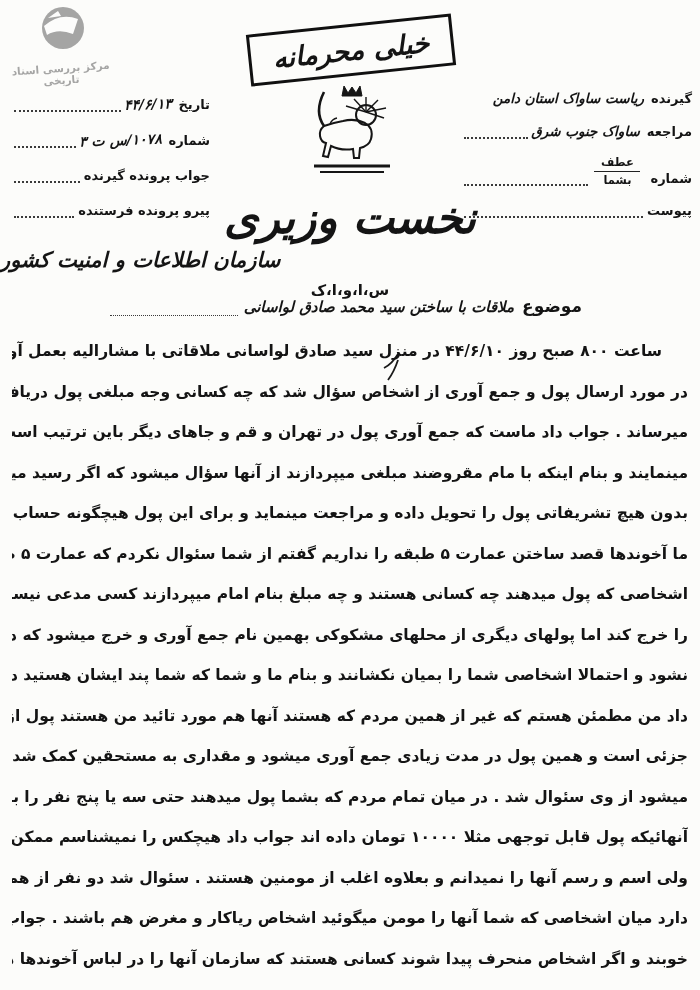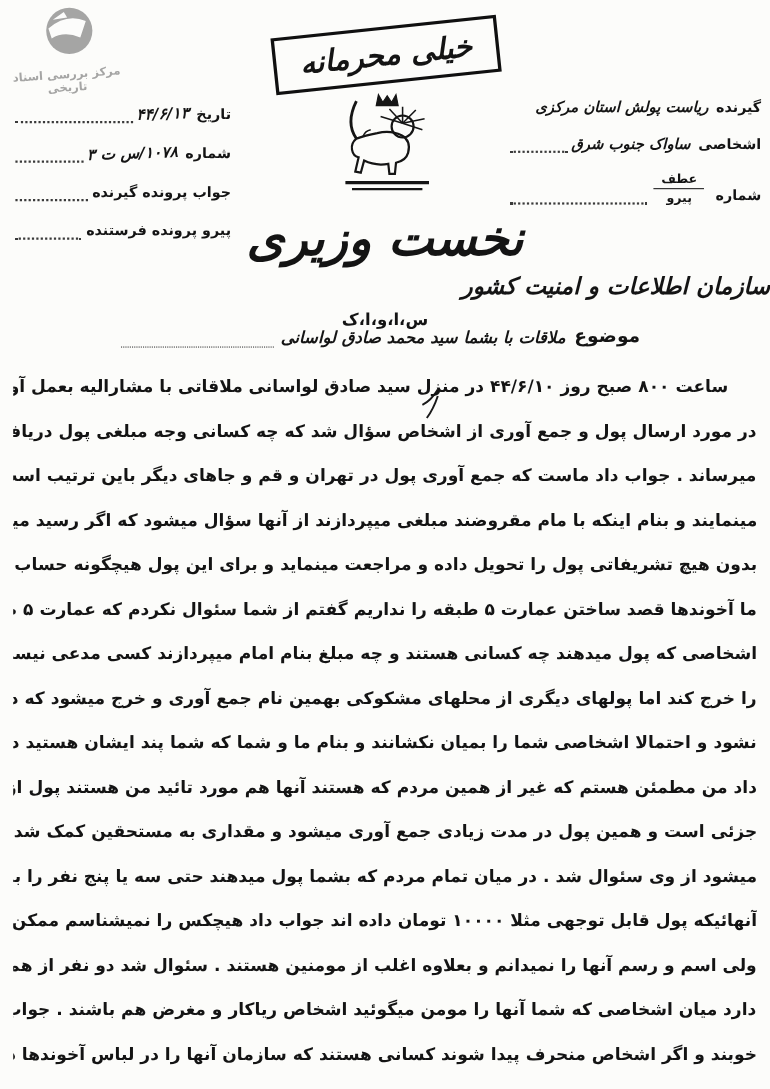--- a/index.html
+++ b/index.html
@@ -22,21 +22,21 @@
     border:3px solid #101010;transform:rotate(-6deg);
     display:flex;align-items:center;justify-content:center;
     background:transparent;
   }
   .stamp span{font-size:27px;font-weight:bold;font-style:italic;letter-spacing:2px;}
 
   
   .emblem{position:absolute;left:300px;top:82px;}
   .org-title{position:absolute;left:0;right:0;top:192px;text-align:center;}
   .org-title span{font-size:44px;font-weight:bold;font-style:italic;letter-spacing:1px;}
-  .org-sub{position:absolute;left:0;right:0;top:248px;text-align:right;}
+  .org-sub{position:absolute;left:0;right:0;top:248px;text-align:left;}
   .org-sub span{font-size:21px;font-weight:bold;font-style:italic;}
   .org-abbr{position:absolute;left:0;right:0;top:280px;text-align:center;}
   .org-abbr span{font-size:15px;font-weight:bold;letter-spacing:2px;}
 
   
   .field{display:flex;align-items:flex-end;margin-bottom:14px;font-size:13px;font-weight:bold;}
   .field .label{white-space:nowrap;padding-left:4px;}
   .field .dots{flex:1;border-bottom:2px dotted #3a3a3a;height:4px;min-width:20px;}
   .field .hand{font-style:italic;font-size:14px;white-space:nowrap;transform:rotate(-2deg);padding:0 3px;}
   .left-fields{position:absolute;left:14px;top:96px;width:196px;direction:rtl;}
@@ -139,41 +139,45 @@
     </div>
     <div class="field">
       <span class="label">پیرو پرونده فرستنده</span>
       <span class="dots"></span>
     </div>
   </div>
 
   <div class="right-fields">
     <div class="field">
       <span class="label">گیرنده</span>
-      <span class="hand">ریاست پولش استان مرکزی</span>
-    </div>
-    <div class="field">
-      <span class="label">اشخاصی</span>
+      <span class="hand">ریاست ساواک استان دامن</span>
+    </div>
+    <div class="field">
+      <span class="label">مراجعه</span>
       <span class="hand">ساواک جنوب شرق</span>
       <span class="dots"></span>
     </div>
     <div class="field">
       <span class="label">شماره</span>
       <span class="frac">
         <span>عطف</span>
         <span class="bar"></span>
-        <span>پیرو</span>
+        <span>بشما</span>
       </span>
+      <span class="dots"></span>
+    </div>
+    <div class="field">
+      <span class="label">پیوست</span>
       <span class="dots"></span>
     </div>
   </div>
 
   <div class="subject">
     <span class="label">موضوع</span>
-    <span class="value">ملاقات با بشما سید محمد صادق لواسانی</span>
+    <span class="value">ملاقات با ساختن سید محمد صادق لواسانی</span>
     <span class="dots"></span>
   </div>
 
   <div class="scribble">
     <svg width="26" height="30" viewBox="0 0 26 30">
       <path d="M20 2 q-6 10-14 14 m14-8 q-4 12-10 20" stroke="#1a1a1a" stroke-width="1.8" fill="none"></path>
     </svg>
   </div>
 
   <div class="body-text">

